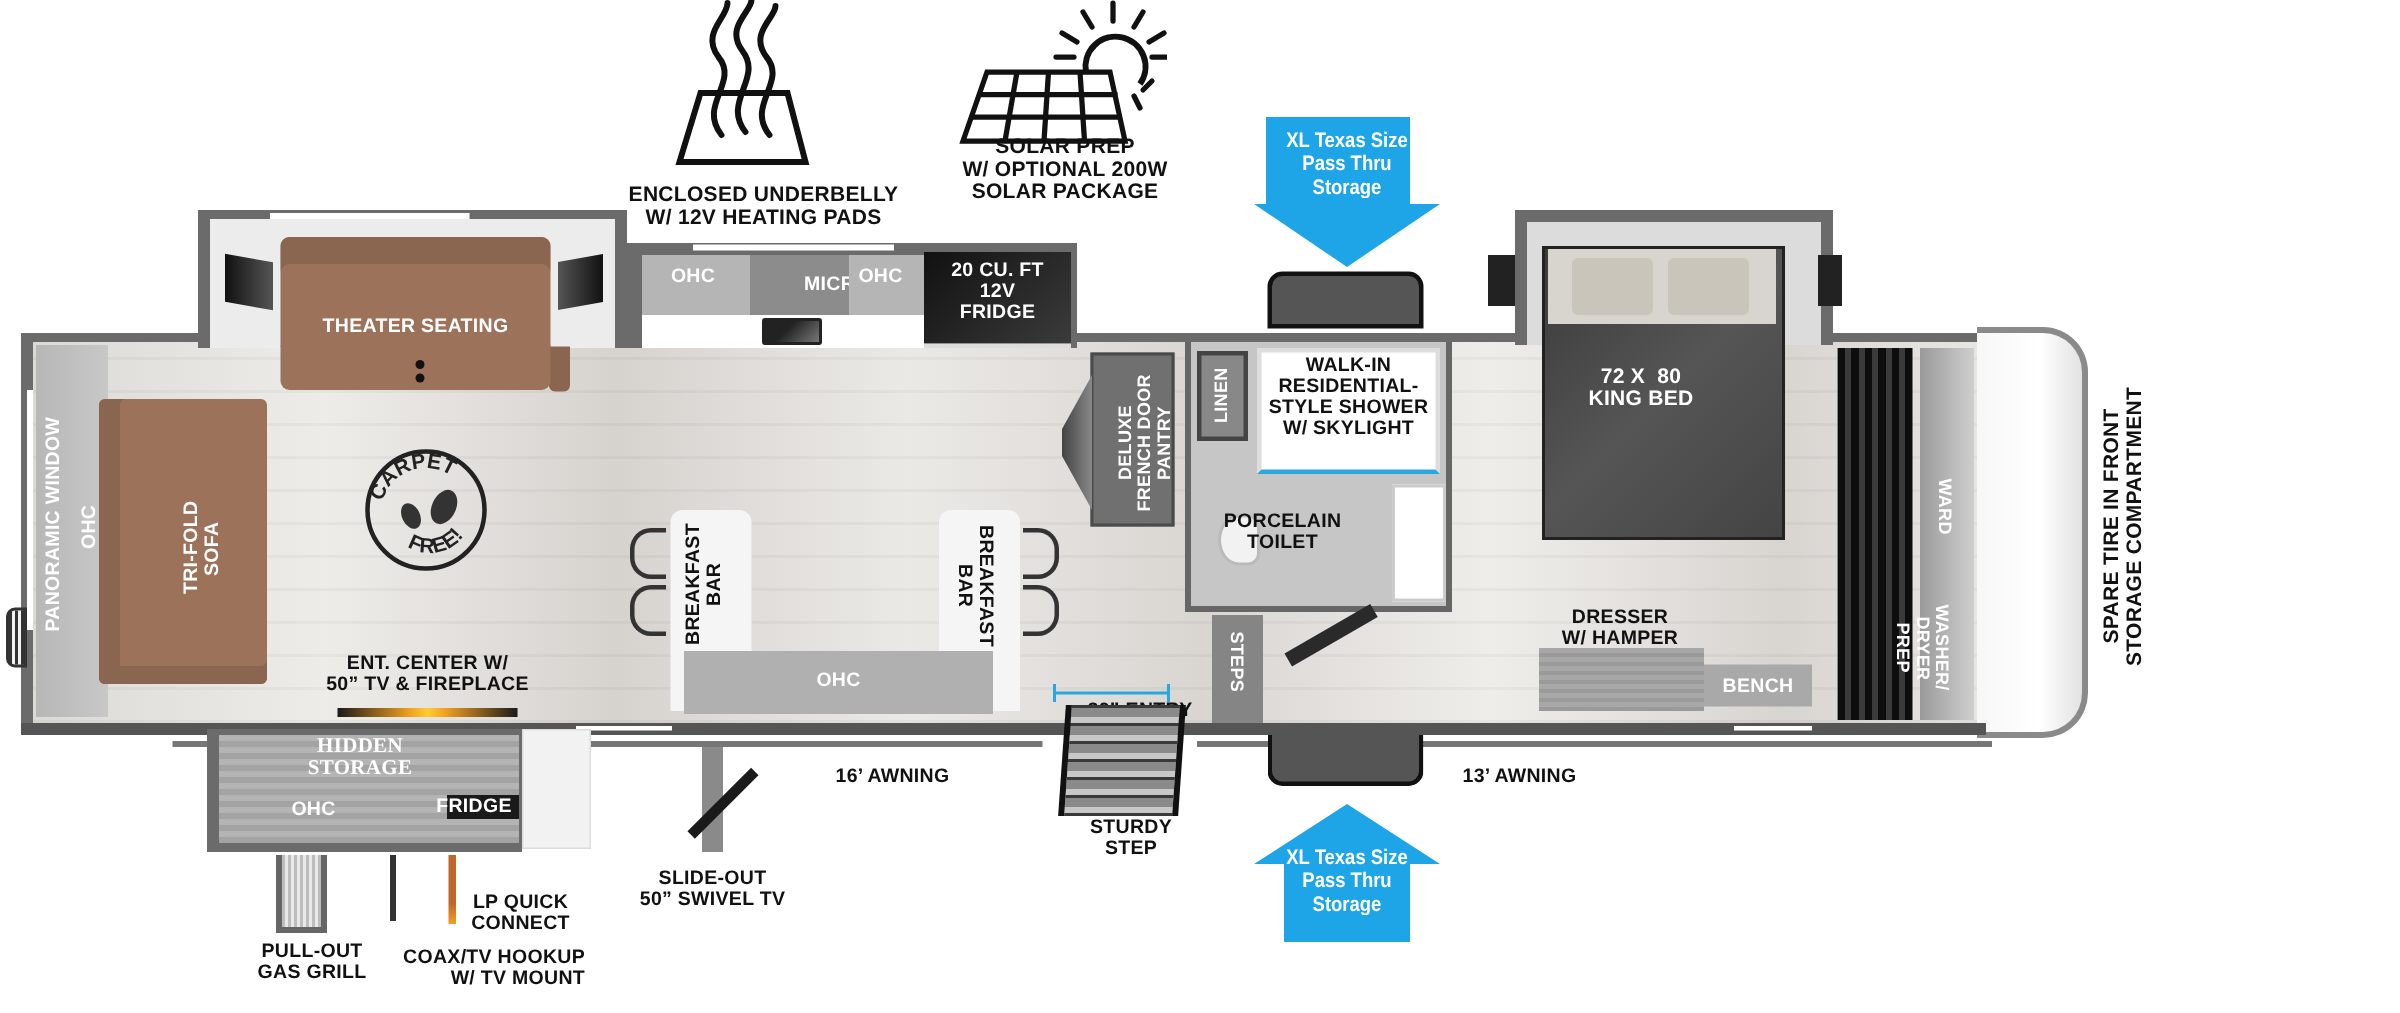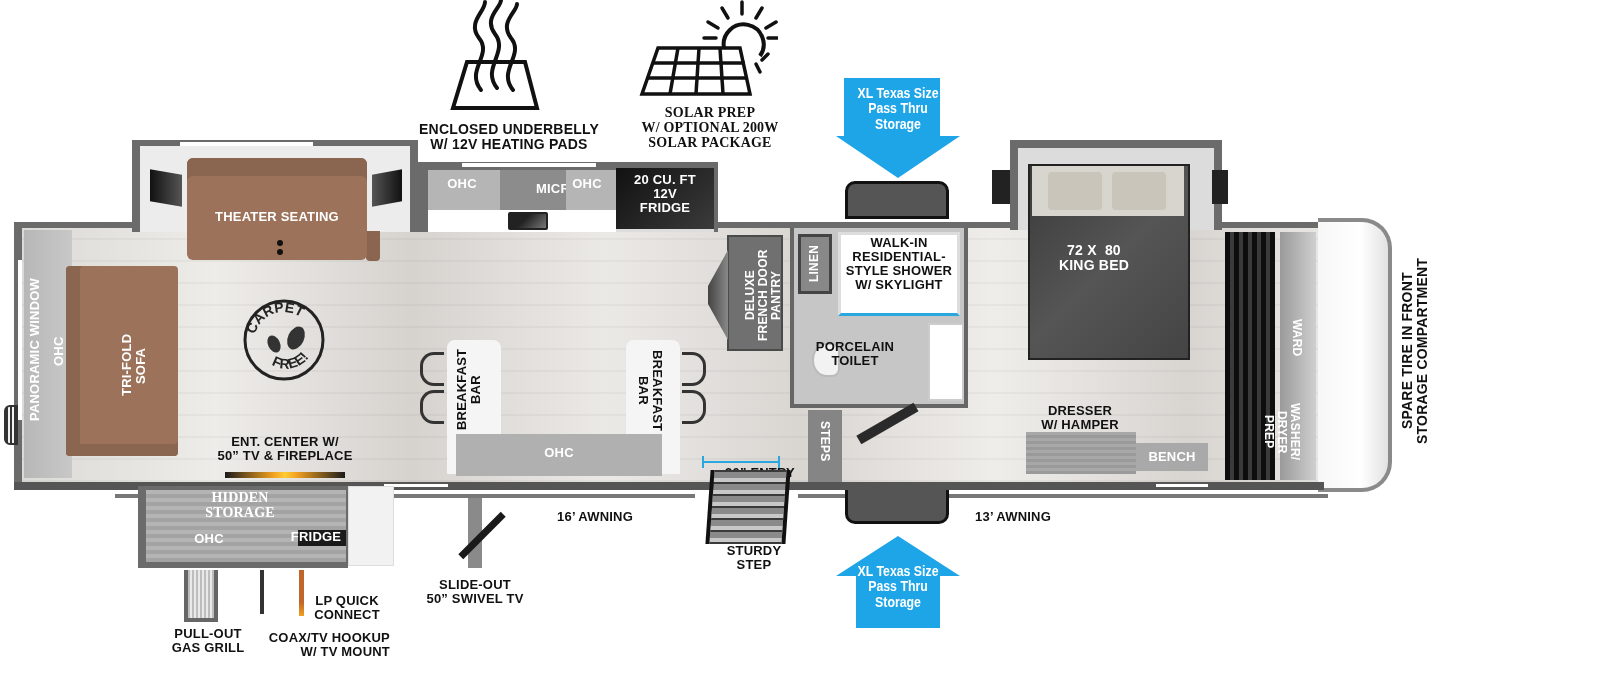--- a/index.html
+++ b/index.html
@@ -60,21 +60,21 @@
     <path d="M86 48 A20 20 0 1 1 122 56" fill="none" stroke="#111" stroke-width="4"></path>
     <g fill="none" stroke="#111" stroke-width="3.5">
       <path d="M20 48 L102 48 L112 94 L4 94 Z"></path>
       <line x1="14" y1="63" x2="107" y2="63"></line>
       <line x1="9" y1="78" x2="110" y2="78"></line>
       <line x1="40" y1="48" x2="32" y2="94"></line>
       <line x1="61" y1="48" x2="58" y2="94"></line>
       <line x1="82" y1="48" x2="85" y2="94"></line>
     </g>
   </svg>
-  <div class="lbl dark sz14" style="left:0;top:105px;width:160px;font-family:Liberation Serif, serif;">
+  <div class="lbl dark sz14" style="left:0;top:90px;width:160px;">
     <div>Solar Prep</div>
     <div>W/ Optional 200W</div>
     <div>Solar Package</div>
   </div>
 </div>
 
 <div class="abs" style="left:836px;top:78px;width:124px;height:100px;">
   <svg class="abs" style="left:0;top:0;" width="124" height="100" viewBox="0 0 124 100">
     <path class="arrow-blue" d="M8 0 L104 0 L104 58 L124 58 L62 100 L0 58 L8 58 Z"></path>
   </svg>

